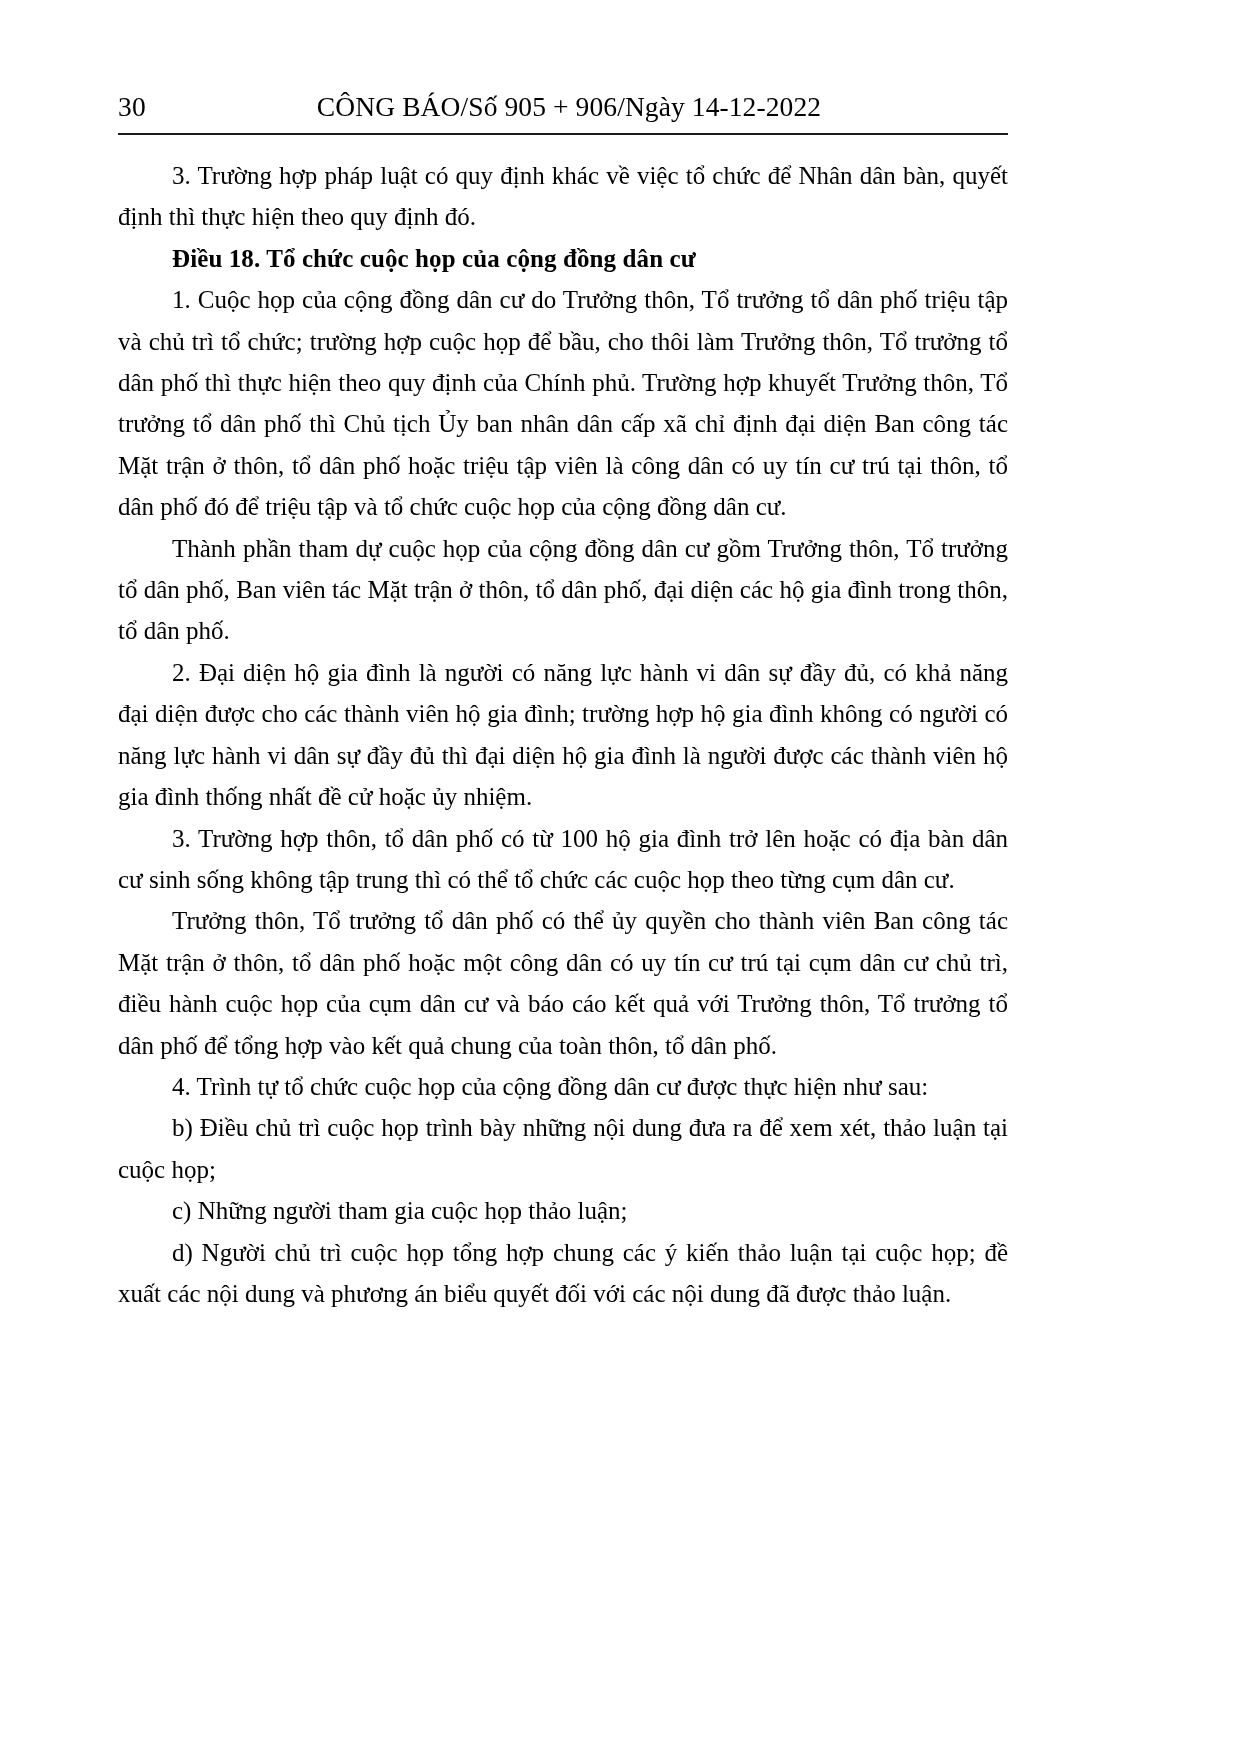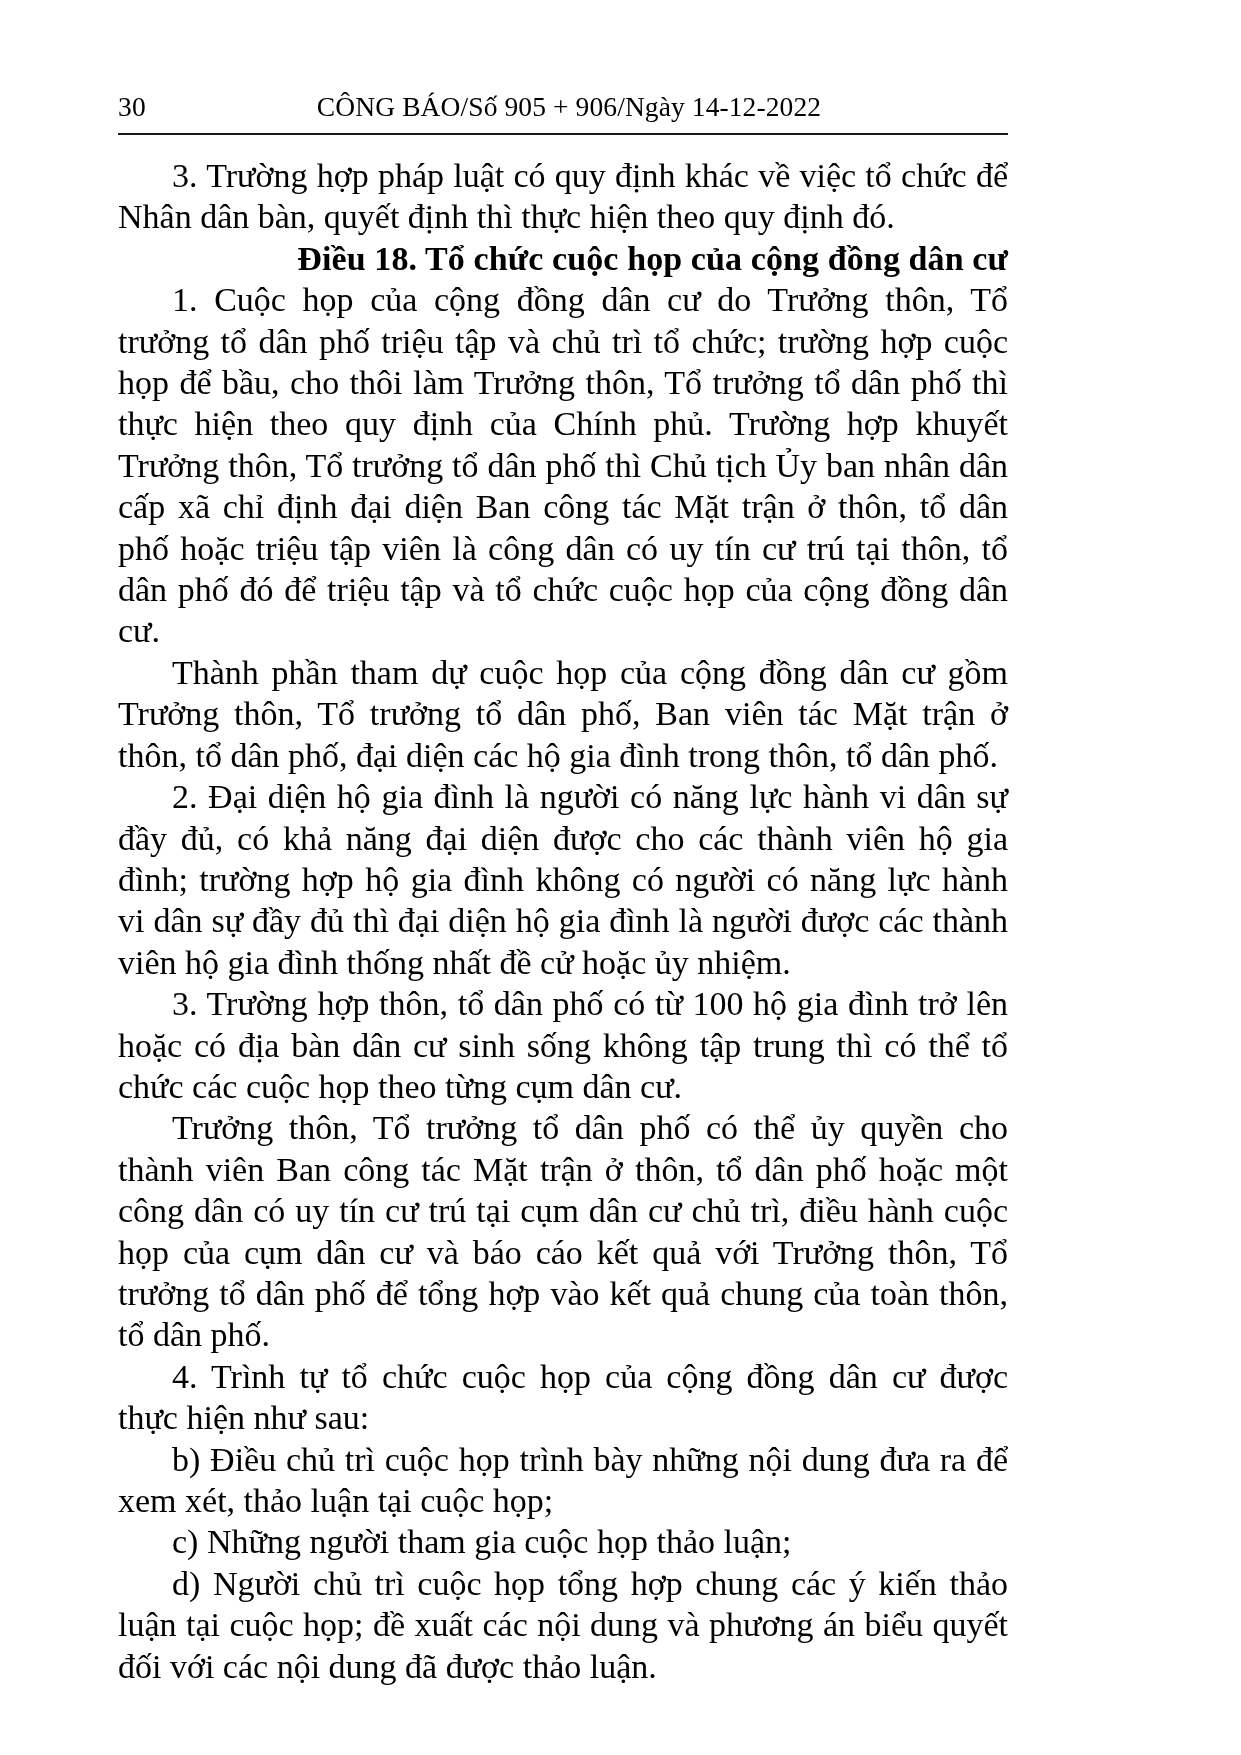--- a/index.html
+++ b/index.html
@@ -50,34 +50,34 @@
   }
   .header-rule {
     width: 100%;
     height: 0;
     border-top: 2px solid #1a1a1a;
     margin-top: 5px;
   }
   
   .body-text {
     margin-top: 20px;
-    font-size: 34px;
+    font-size: 25px;
     line-height: 41.4px;
     text-align: justify;
     text-justify: inter-word;
     hyphens: none;
   }
   .body-text p {
     margin: 0;
     text-indent: 54px;
     text-align: justify;
   }
   .body-text p.heading {
     font-weight: bold;
-    text-align: right;
+    text-align: left;
     text-indent: 54px;
     letter-spacing: 0.1px;
   }
   .body-text p.last-line,
   .body-text p:last-child {
     text-align: justify;
   }
 </style>
 </head>
 <body>

